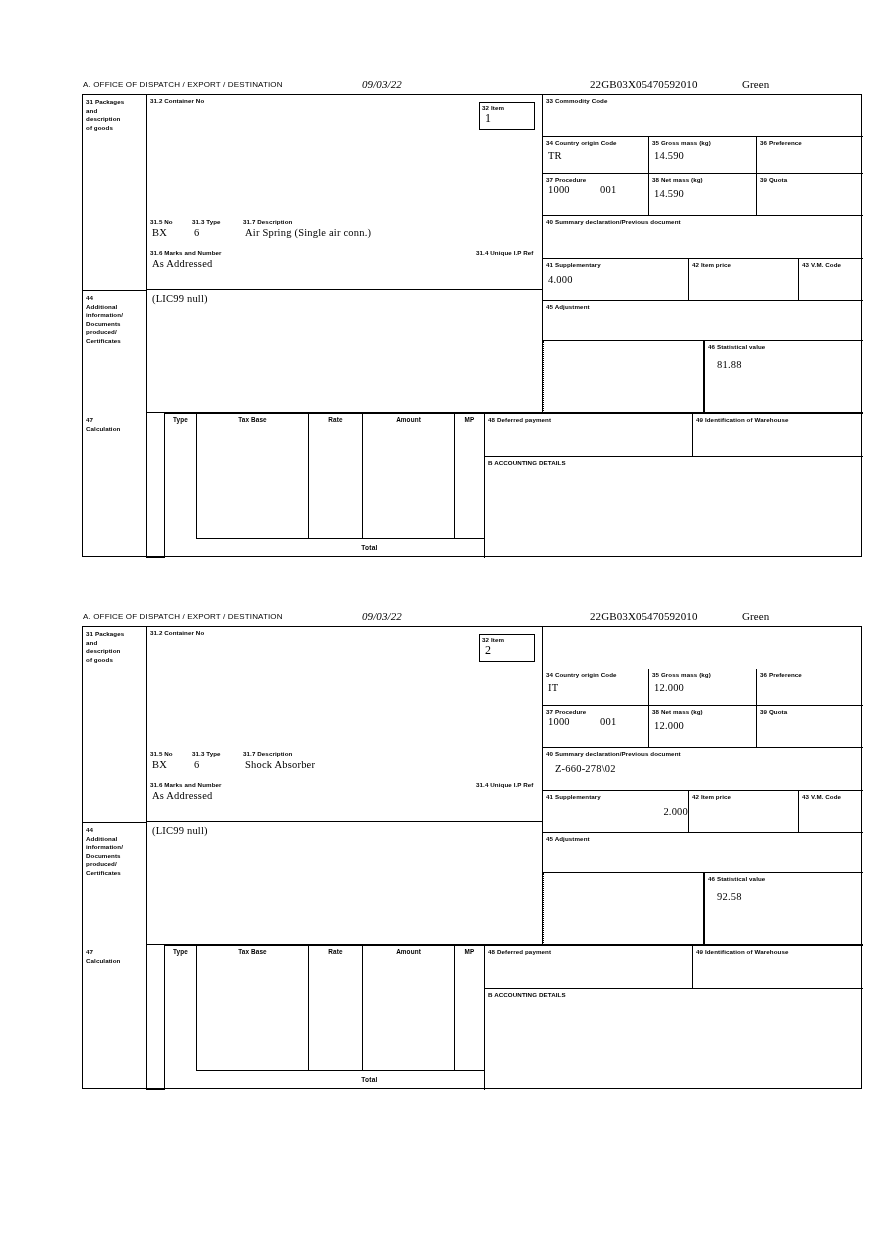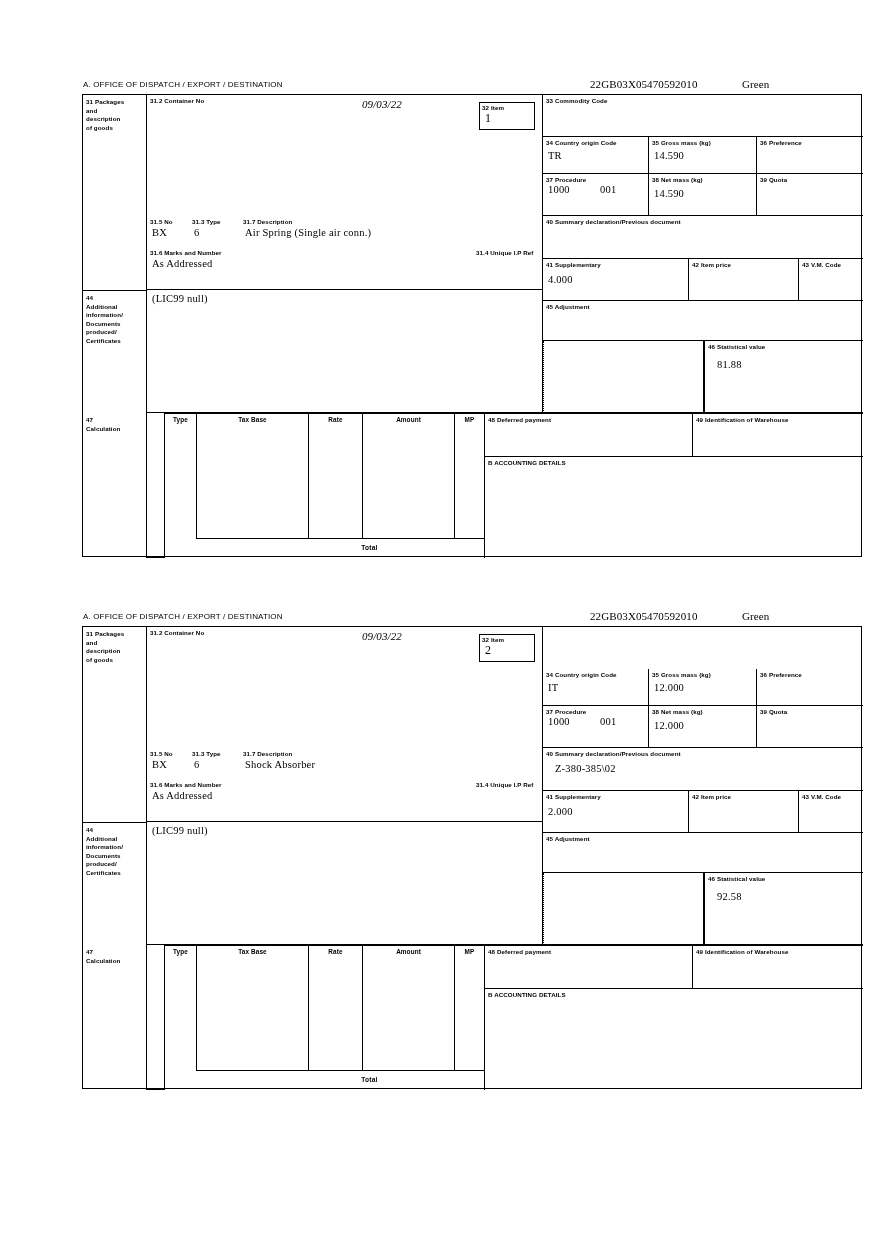--- a/index.html
+++ b/index.html
@@ -44,21 +44,20 @@
     font-size: 8px;
     letter-spacing: 0.15px;
   }
   .hdr .date {
     position: absolute;
     left: 280px;
     top: 0px;
     font-size: 11px;
     font-style: italic;
     font-family: "Liberation Serif", serif;
-    margin-top: 20px;
   }
   .hdr .mrn {
     position: absolute;
     left: 508px;
     top: 0px;
     font-size: 11px;
     font-family: "Liberation Serif", serif;
   }
   .hdr .green {
     position: absolute;
@@ -403,26 +402,26 @@
         <div class="lbl lbl-b">38 Net mass (kg)</div>
         <div class="val" style="padding-top:4px;">12.000</div>
       </div>
       <div class="cell bb" style="left:674px;top:79px;width:106px;height:42px;">
         <div class="lbl lbl-b">39 Quota</div>
         <div class="val" style="padding-top:4px;"></div>
       </div>
 
       <div class="cell bb" style="left:460px;top:121px;width:320px;height:43px;">
         <div class="lbl lbl-b">40 Summary declaration/Previous document</div>
-        <div class="val" style="padding-top:5px;padding-left:12px;">Z-380-385\02</div>
+        <div class="val" style="padding-top:5px;padding-left:12px;">Z-660-278\02</div>
       </div>
 
       <div class="cell bb br" style="left:460px;top:164px;width:146px;height:42px;">
         <div class="lbl lbl-b">41 Supplementary</div>
-        <div class="val" style="padding-top:5px;">2.000</div>
+        <div class="val" style="padding-top:5px;text-align:right;">2.000</div>
       </div>
       <div class="cell bb br" style="left:606px;top:164px;width:110px;height:42px;">
         <div class="lbl lbl-b">42 Item price</div>
         <div class="val" style="padding-top:5px;"></div>
       </div>
       <div class="cell bb" style="left:716px;top:164px;width:64px;height:42px;">
         <div class="lbl lbl-b">43 V.M. Code</div>
         <div class="val" style="padding-top:5px;"></div>
       </div>
 

